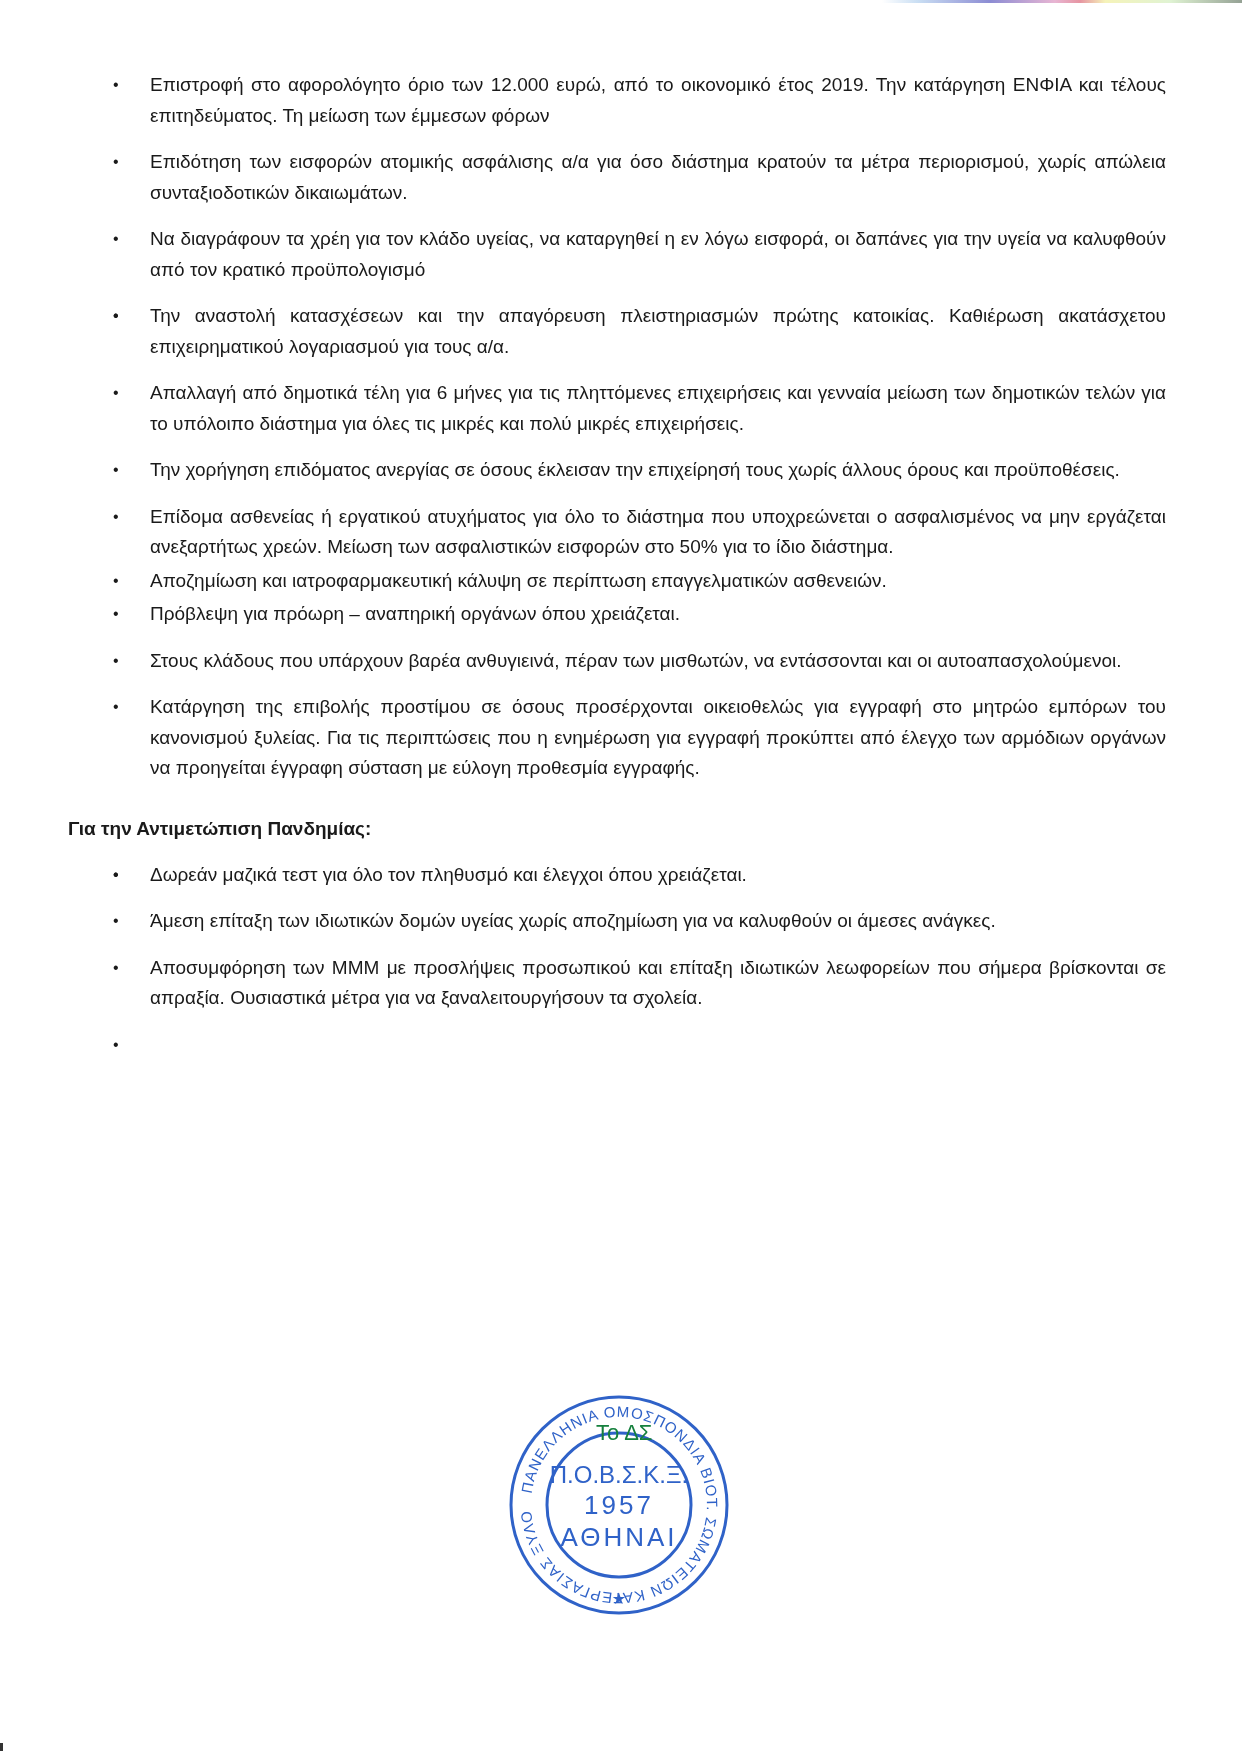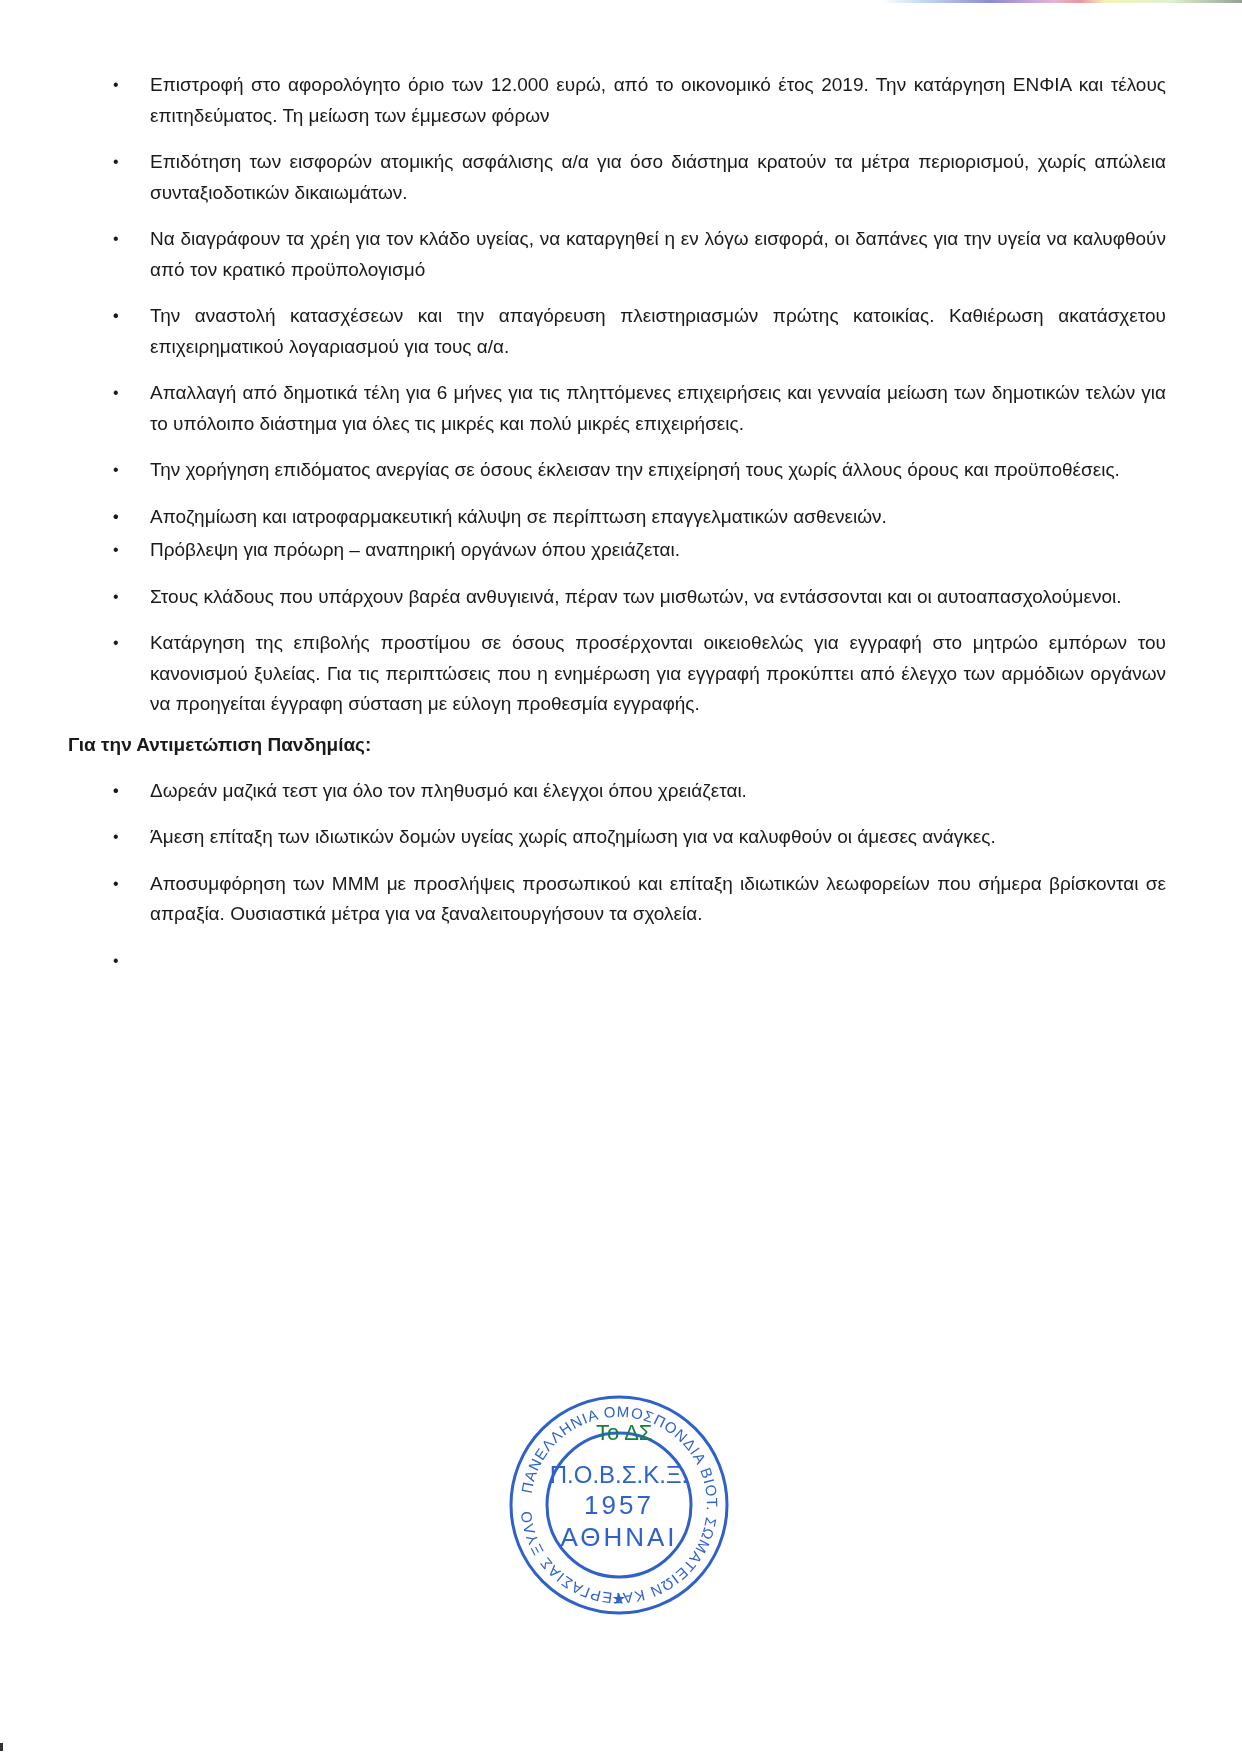--- a/index.html
+++ b/index.html
@@ -20,21 +20,21 @@
       position: relative; padding-left: 150px; padding-right: 76px;
       font-size: 19px; line-height: 30.5px; text-align: justify;
       text-align-last: left;
     }
     ul.bullets li .bullet {
       position: absolute; left: 113px; top: 0; font-size: 16px;
     }
     .gap-lg { margin-bottom: 16px; }
     .gap-sm { margin-bottom: 3px; }
     .heading {
-      margin: 10px 0 0 68px; font-weight: bold; font-size: 19px; line-height: 30px;
+      margin: 30px 0 0 68px; font-weight: bold; font-size: 19px; line-height: 30px;
     }
     .section2 { margin-top: 30px; }
     .stamp-wrap { position: absolute; left: 504px; top: 1390px; width: 230px; height: 230px; }
     .stamp-wrap svg { width: 230px; height: 230px; }
     .signoff {
       position: absolute; left: 596px; top: 1420px; font-size: 22px; color: #15803d;
     }
   </style>
 </head>
 <body>
@@ -43,21 +43,21 @@
 
 <div class="content">
   <ul class="bullets">
     <li class="gap-lg"><span class="bullet">•</span><span>Επιστροφή στο αφορολόγητο όριο των 12.000 ευρώ, από το οικονομικό έτος 2019. Την κατάργηση ΕΝΦΙΑ και τέλους επιτηδεύματος. Τη μείωση των έμμεσων φόρων</span></li>
     <li class="gap-lg"><span class="bullet">•</span><span>Επιδότηση των εισφορών ατομικής ασφάλισης α/α για όσο διάστημα κρατούν τα μέτρα περιορισμού, χωρίς απώλεια συνταξιοδοτικών δικαιωμάτων.</span></li>
     <li class="gap-lg"><span class="bullet">•</span><span>Να διαγράφουν τα χρέη για τον κλάδο υγείας, να καταργηθεί η εν λόγω εισφορά, οι δαπάνες για την υγεία να καλυφθούν από τον κρατικό προϋπολογισμό</span></li>
     <li class="gap-lg"><span class="bullet">•</span></li>
     <li class="gap-lg"><span class="bullet">•</span><span>Την αναστολή κατασχέσεων και την απαγόρευση πλειστηριασμών πρώτης κατοικίας. Καθιέρωση ακατάσχετου επιχειρηματικού λογαριασμού για τους α/α.</span></li>
     <li class="gap-lg"><span class="bullet">•</span><span>Απαλλαγή από δημοτικά τέλη για 6 μήνες για τις πληττόμενες επιχειρήσεις και γενναία μείωση των δημοτικών τελών για το υπόλοιπο διάστημα για όλες τις μικρές και πολύ μικρές επιχειρήσεις.</span></li>
     <li class="gap-lg"><span class="bullet">•</span><span>Την χορήγηση επιδόματος ανεργίας σε όσους έκλεισαν την επιχείρησή τους χωρίς άλλους όρους και προϋποθέσεις.</span></li>
-    <li class="gap-sm"><span class="bullet">•</span></li>
+    <li class="gap-sm"><span class="bullet">•</span><span>Επίδομα ασθενείας ή εργατικού ατυχήματος για όλο το διάστημα που υποχρεώνεται ο ασφαλισμένος να μην εργάζεται ανεξαρτήτως χρεών. Μείωση των ασφαλιστικών εισφορών στο 50% για το ίδιο διάστημα.</span></li>
     <li class="gap-sm"><span class="bullet">•</span><span>Αποζημίωση και ιατροφαρμακευτική κάλυψη σε περίπτωση επαγγελματικών ασθενειών.</span></li>
     <li class="gap-lg"><span class="bullet">•</span><span>Πρόβλεψη για πρόωρη – αναπηρική οργάνων όπου χρειάζεται.</span></li>
     <li class="gap-lg"><span class="bullet">•</span><span>Στους κλάδους που υπάρχουν βαρέα ανθυγιεινά, πέραν των μισθωτών, να εντάσσονται και οι αυτοαπασχολούμενοι.</span></li>
     <li><span class="bullet">•</span><span>Κατάργηση της  επιβολής προστίμου σε όσους προσέρχονται οικειοθελώς για εγγραφή στο μητρώο εμπόρων του κανονισμού ξυλείας. Για τις περιπτώσεις που η ενημέρωση για εγγραφή προκύπτει από έλεγχο των αρμόδιων οργάνων να προηγείται έγγραφη σύσταση με εύλογη προθεσμία εγγραφής.</span></li>
   </ul>
 
   <div class="heading">Για την Αντιμετώπιση Πανδημίας:</div>
 
   <ul class="bullets section2">
     <li class="gap-lg"><span class="bullet">•</span></li>

